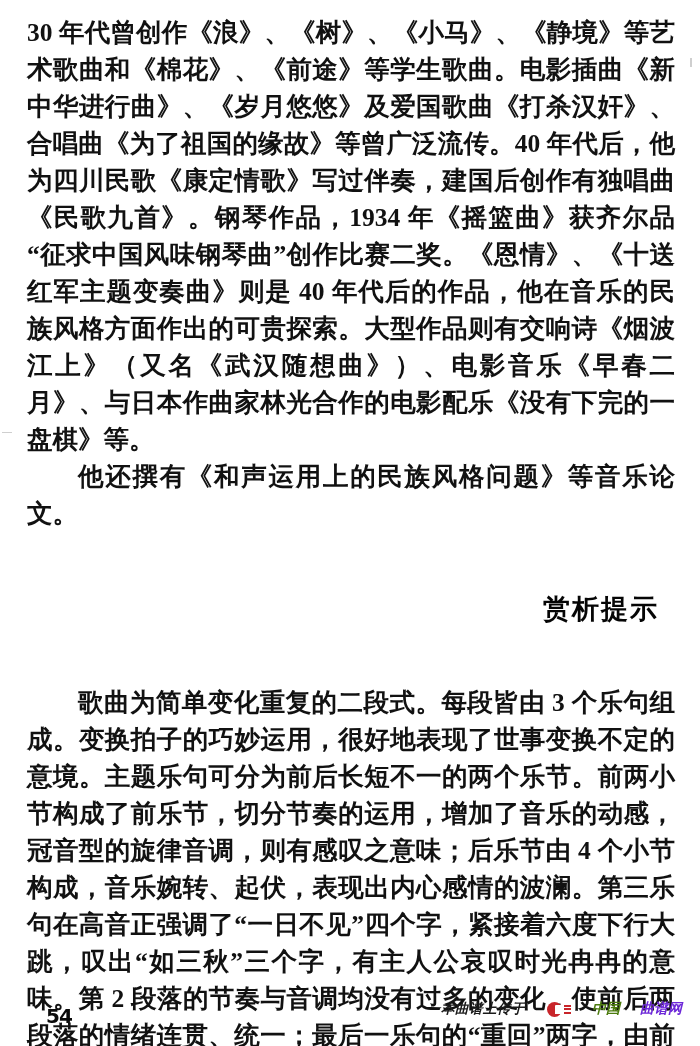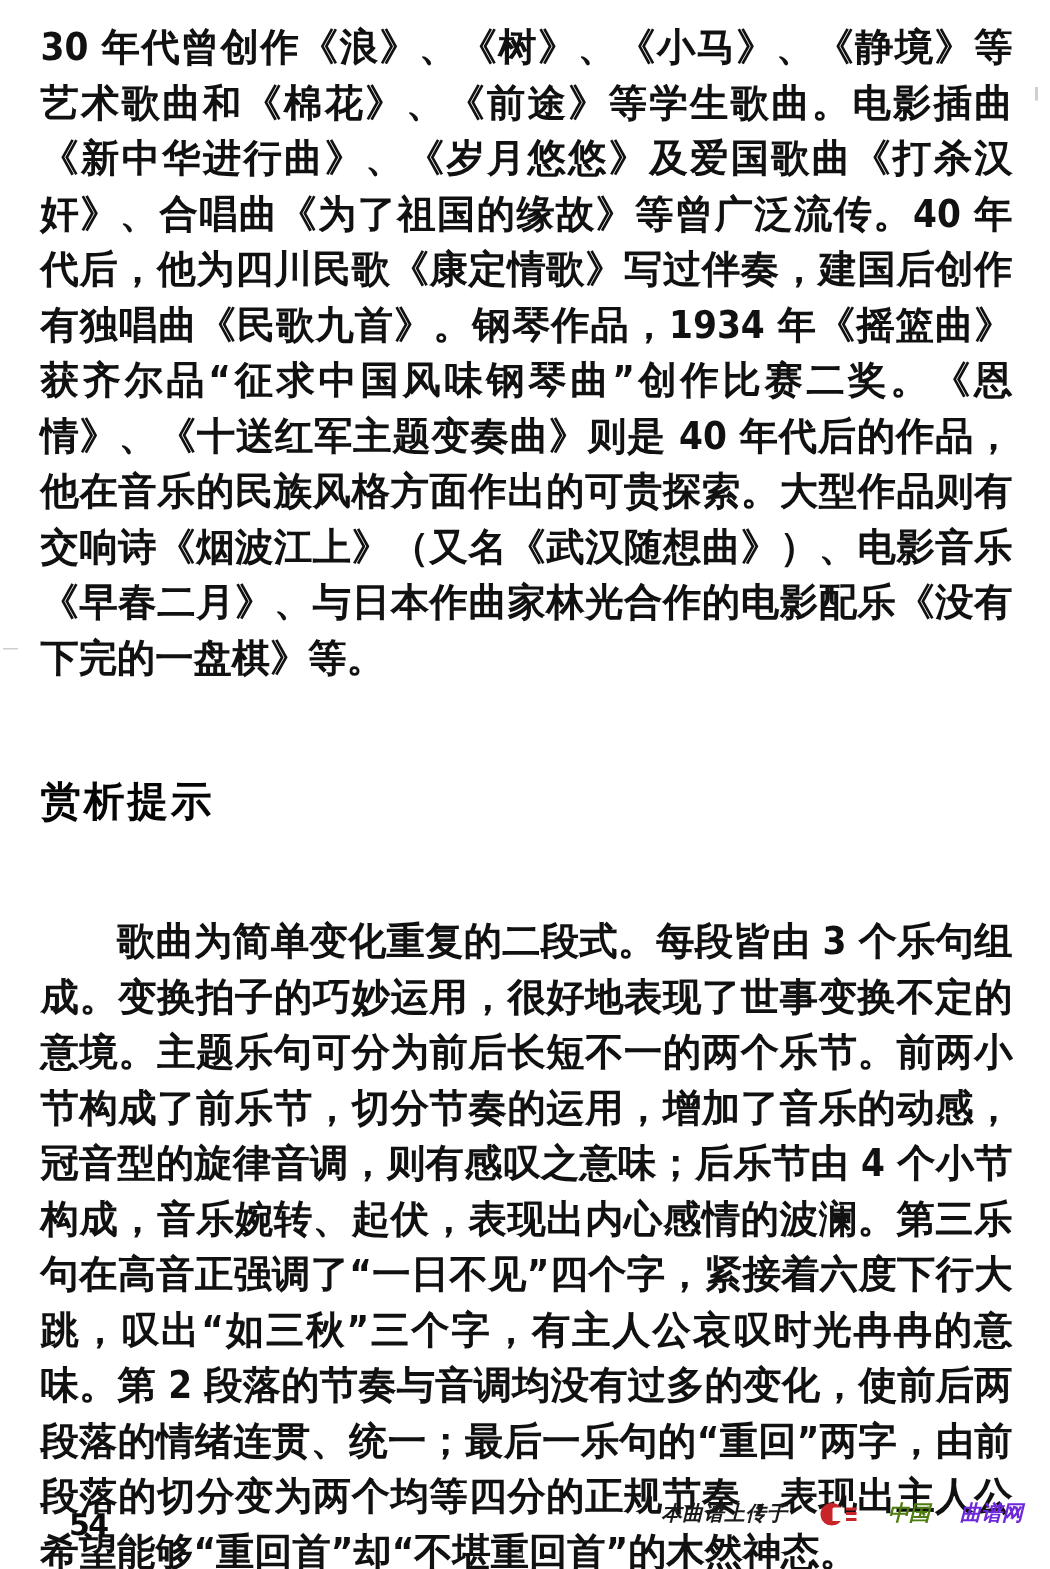--- a/index.html
+++ b/index.html
@@ -38,34 +38,35 @@
     font-size: 25.5px;
     line-height: 37px;
     font-weight: bold;
     letter-spacing: 0px;
     text-align: justify;
     text-justify: inter-character;
     text-indent: 2em;
     color: #111111;
     font-stretch: condensed;
     transform-origin: left top;
+    font-family: Liberation Serif, serif;
   }
 
   
   #bio-paragraph {
     text-indent: 0;
   }
 
   
   h2.section-heading {
-    margin: 0;
+    margin: 16px;
     font-size: 27px;
     line-height: 38px;
     font-weight: bold;
-    text-align: left;
+    text-align: right;
     letter-spacing: 2px;
     color: #050505;
   }
 
   .heading-wrap {
     margin-top: 58px;
     margin-bottom: 56px;
     text-align: center;
   }
 
@@ -165,20 +166,21 @@
 </style>
 </head>
 <body>
 
 <div class="page">
 
   <div class="content">
 
     <p class="para" id="bio-paragraph">30 年代曾创作《浪》、《树》、《小马》、《静境》等艺术歌曲和《棉花》、《前途》等学生歌曲。电影插曲《新中华进行曲》、《岁月悠悠》及爱国歌曲《打杀汉奸》、合唱曲《为了祖国的缘故》等曾广泛流传。40 年代后，他为四川民歌《康定情歌》写过伴奏，建国后创作有独唱曲《民歌九首》。钢琴作品，1934 年《摇篮曲》获齐尔品“征求中国风味钢琴曲”创作比赛二奖。《恩情》、《十送红军主题变奏曲》则是 40 年代后的作品，他在音乐的民族风格方面作出的可贵探索。大型作品则有交响诗《烟波江上》（又名《武汉随想曲》）、电影音乐《早春二月》、与日本作曲家林光合作的电影配乐《没有下完的一盘棋》等。</p>
 
+    <p class="para">他还撰有《和声运用上的民族风格问题》等音乐论文。</p>
 
     <div class="heading-wrap">
       <h2 class="section-heading">赏析提示</h2>
     </div>
 
 
     <p class="para">歌曲为简单变化重复的二段式。每段皆由 3 个乐句组成。变换拍子的巧妙运用，很好地表现了世事变换不定的意境。主题乐句可分为前后长短不一的两个乐节。前两小节构成了前乐节，切分节奏的运用，增加了音乐的动感，冠音型的旋律音调，则有感叹之意味；后乐节由 4 个小节构成，音乐婉转、起伏，表现出内心感情的波澜。第三乐句在高音正强调了“一日不见”四个字，紧接着六度下行大跳，叹出“如三秋”三个字，有主人公哀叹时光冉冉的意味。第 2 段落的节奏与音调均没有过多的变化，使前后两段落的情绪连贯、统一；最后一乐句的“重回”两字，由前段落的切分变为两个均等四分的正规节奏，表现出主人公希望能够“重回首”却“不堪重回首”的木然神态。</p>
 
   </div>
 

